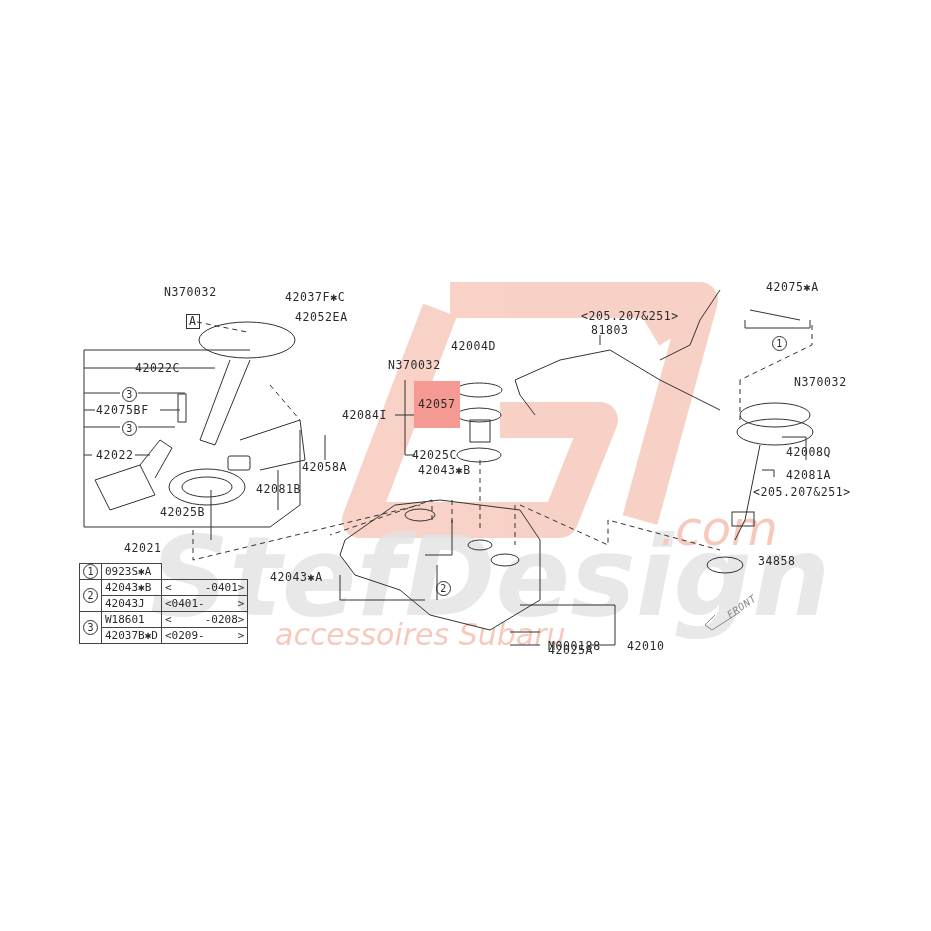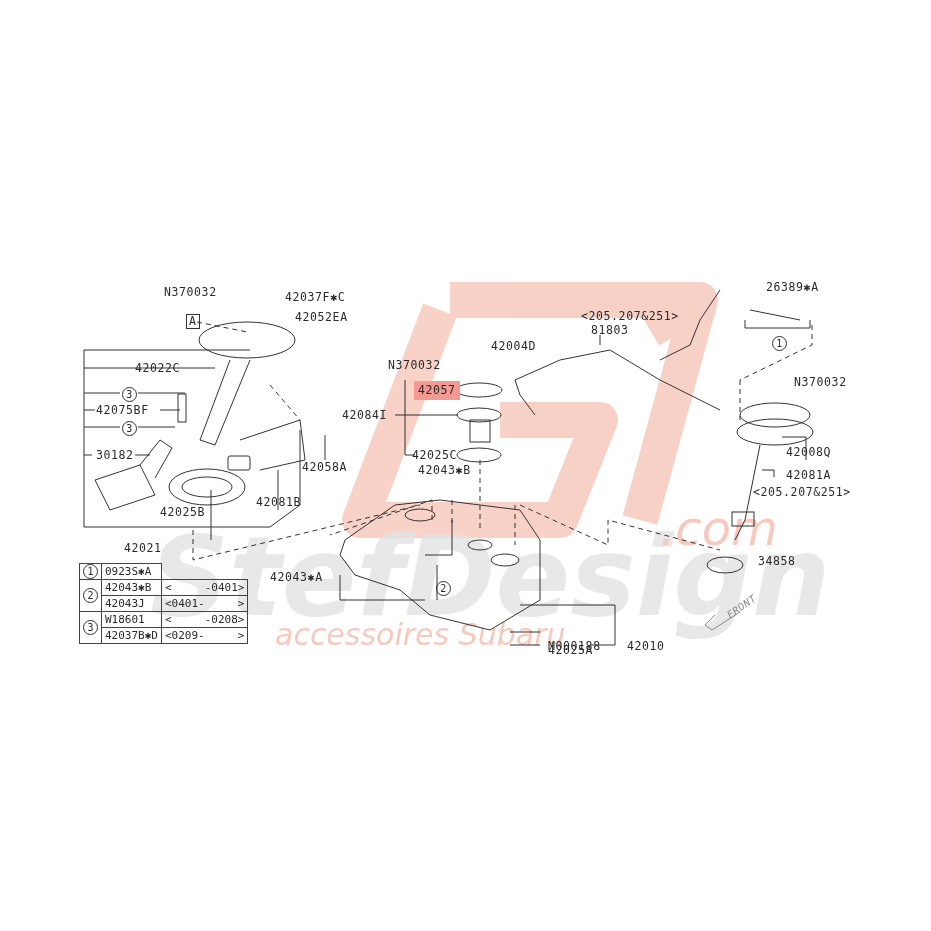--- a/index.html
+++ b/index.html
@@ -1,19 +1,19 @@
 <!DOCTYPE html>
 <html><head>
 <meta charset="utf-8">
 <style>
   html,body{margin:0;padding:0;background:#ffffff;}
   body{width:931px;height:931px;position:relative;overflow:hidden;font-family:"DejaVu Sans Mono","Liberation Mono",monospace;}
   #canvas{position:absolute;left:0;top:0;width:931px;height:931px;}
   .lbl{position:absolute;font-size:11.5px;color:#2a2a2a;letter-spacing:0.6px;white-space:nowrap;line-height:13px;font-family:"DejaVu Sans Mono",monospace;}
-  .hl{background:#f59a92;padding:3px 4px;}
+  .hl{background:#f59a92;padding:17px 4px;}
   .boxed{border:1px solid #333;padding:0 2px;line-height:13px;}
   table.legend{position:absolute;left:79px;top:563px;border-collapse:collapse;font-size:11px;color:#2a2a2a;font-family:"DejaVu Sans Mono",monospace;}
   table.legend td{border:1px solid #444;padding:0 3px;height:15px;line-height:15px;white-space:nowrap;}
   .circ{display:inline-block;width:13px;height:13px;border:1px solid #333;border-radius:50%;text-align:center;line-height:13px;font-size:10px;}
 </style>
 </head>
 <body>
 
 <svg id="canvas" viewBox="0 0 931 931">
 
@@ -103,41 +103,41 @@
 </svg>
 
 <div class="lbl" style="left:164px;top:286px">N370032</div>
 <div class="lbl" style="left:285px;top:291px">42037F✱C</div>
 <div class="lbl" style="left:295px;top:311px">42052EA</div>
 <div class="lbl boxed" style="left:186px;top:314px">A</div>
 <div class="lbl" style="left:135px;top:362px">42022C</div>
 <div class="lbl" style="left:122px;top:387px"><span class="circ">3</span></div>
 <div class="lbl" style="left:96px;top:404px">42075BF</div>
 <div class="lbl" style="left:122px;top:421px"><span class="circ">3</span></div>
-<div class="lbl" style="left:96px;top:449px">30182</div>
+<div class="lbl" style="left:96px;top:449px">42022</div>
 <div class="lbl" style="left:302px;top:461px">42058A</div>
-<div class="lbl" style="left:256px;top:496px">42081B</div>
+<div class="lbl" style="left:256px;top:483px">42081B</div>
 <div class="lbl" style="left:160px;top:506px">42025B</div>
 <div class="lbl" style="left:124px;top:542px">42021</div>
 
-<div class="lbl" style="left:491px;top:340px">42004D</div>
+<div class="lbl" style="left:451px;top:340px">42004D</div>
 <div class="lbl" style="left:388px;top:359px">N370032</div>
 <div class="lbl hl" style="left:414px;top:381px">42057</div>
 <div class="lbl" style="left:342px;top:409px">42084I</div>
 <div class="lbl" style="left:412px;top:449px">42025C</div>
 <div class="lbl" style="left:418px;top:464px">42043✱B</div>
 <div class="lbl" style="left:270px;top:571px">42043✱A</div>
 <div class="lbl" style="left:436px;top:581px"><span class="circ">2</span></div>
 <div class="lbl" style="left:548px;top:644px">42025A</div>
 <div class="lbl" style="left:627px;top:640px">42010</div>
 <div class="lbl" style="left:548px;top:640px">M000188</div>
 
 <div class="lbl" style="left:581px;top:310px">&lt;205.207&amp;251&gt;</div>
 <div class="lbl" style="left:591px;top:324px">81803</div>
-<div class="lbl" style="left:766px;top:281px">26389✱A</div>
+<div class="lbl" style="left:766px;top:281px">42075✱A</div>
 <div class="lbl" style="left:772px;top:336px"><span class="circ">1</span></div>
 <div class="lbl" style="left:794px;top:376px">N370032</div>
 <div class="lbl" style="left:786px;top:446px">42008Q</div>
 <div class="lbl" style="left:786px;top:469px">42081A</div>
 <div class="lbl" style="left:753px;top:486px">&lt;205.207&amp;251&gt;</div>
 <div class="lbl" style="left:758px;top:555px">34858</div>
 <div class="lbl" style="left:725px;top:600px;transform:rotate(-35deg);color:#888;font-size:10px;font-style:italic">FRONT</div>
 
 <table class="legend">
   <tbody>

